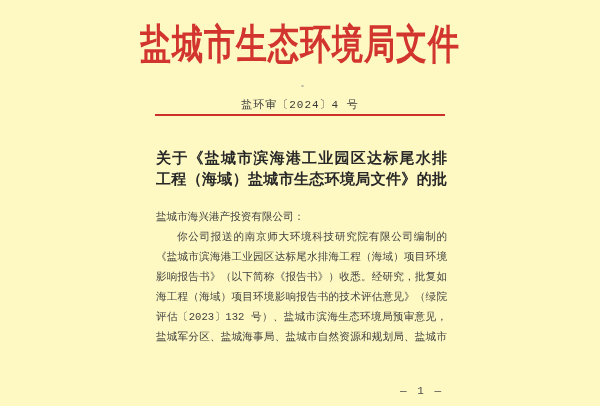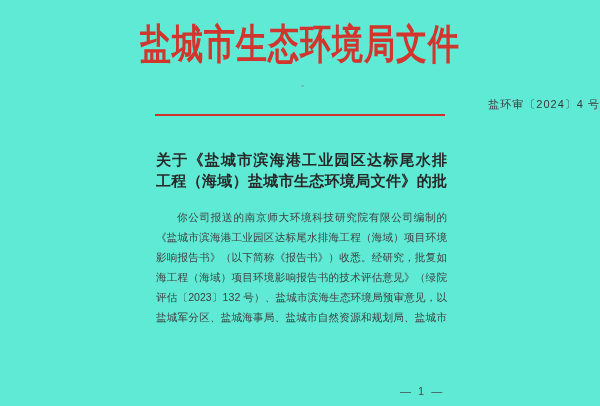--- a/index.html
+++ b/index.html
@@ -4,22 +4,22 @@
 <style>
   html, body {
     margin: 0;
     padding: 0;
     background: #ffffff;
   }
   .page {
     position: relative;
     width: 600px;
     height: 406px;
-    background: #5eead4;
-    font-family: Liberation Sans, sans-serif;
+    background: #fef9c3;
+    font-family: Liberation Mono, monospace;
     overflow: hidden;
   }
   
   .agency-header {
     position: absolute;
     top: 17px;
     left: 0;
     width: 600px;
     text-align: center;
     font-size: 31px;
@@ -28,21 +28,21 @@
     letter-spacing: 1px;
     white-space: nowrap;
     transform: scaleY(1.32);
     transform-origin: center top;
   }
   .doc-number {
     position: absolute;
     top: 97px;
     left: 0;
     width: 600px;
-    text-align: right;
+    text-align: center;
     font-size: 11px;
     color: #3a3a3a;
     letter-spacing: 1px;
   }
   .red-rule {
     position: absolute;
     left: 155px;
     top: 114px;
     width: 290px;
     height: 2px;
@@ -116,20 +116,21 @@
   <div class="doc-number">盐环审〔2024〕4 号</div>
 
   <div class="red-rule"></div>
 
   <div class="doc-title">
     <div class="title-line">关于《盐城市滨海港工业园区达标尾水排</div>
     <div class="title-line">工程（海域）盐城市生态环境局文件》的批复</div>
   </div>
 
   <div class="doc-body">
+    <div class="line left-align">盐城市海兴港产投资有限公司：</div>
     <div class="line indent">你公司报送的南京师大环境科技研究院有限公司编制的</div>
     <div class="line">《盐城市滨海港工业园区达标尾水排海工程（海域）项目环境</div>
     <div class="line">影响报告书》（以下简称《报告书》）收悉。经研究，批复如下：</div>
     <div class="line">海工程（海域）项目环境影响报告书的技术评估意见》（绿院</div>
     <div class="line">评估〔2023〕132 号）、盐城市滨海生态环境局预审意见，以及</div>
     <div class="line">盐城军分区、盐城海事局、盐城市自然资源和规划局、盐城市</div>
   </div>
 
   <div class="page-number">— 1 —</div>
 

